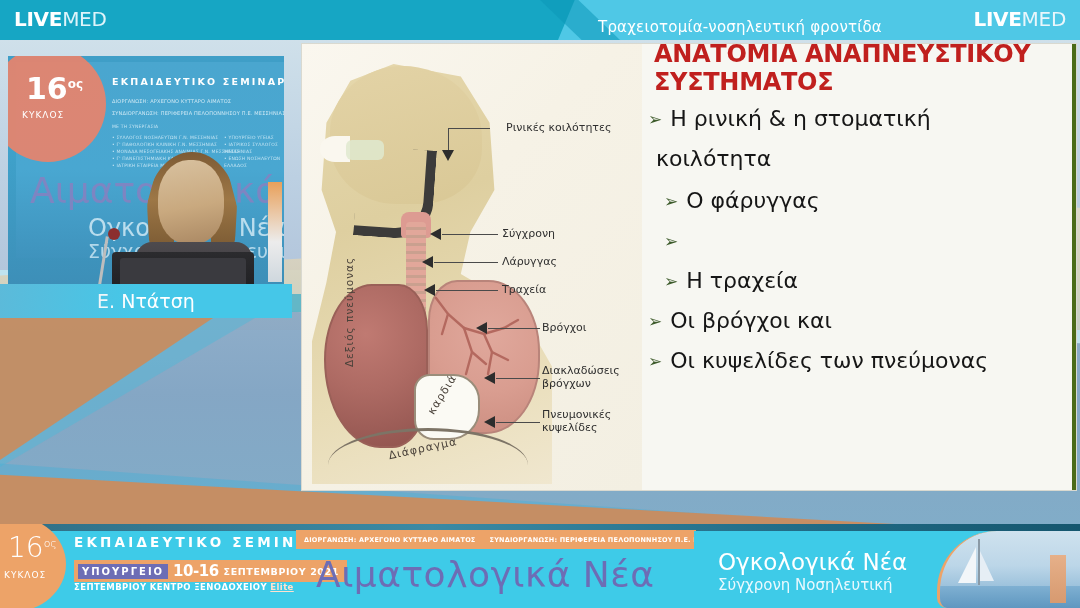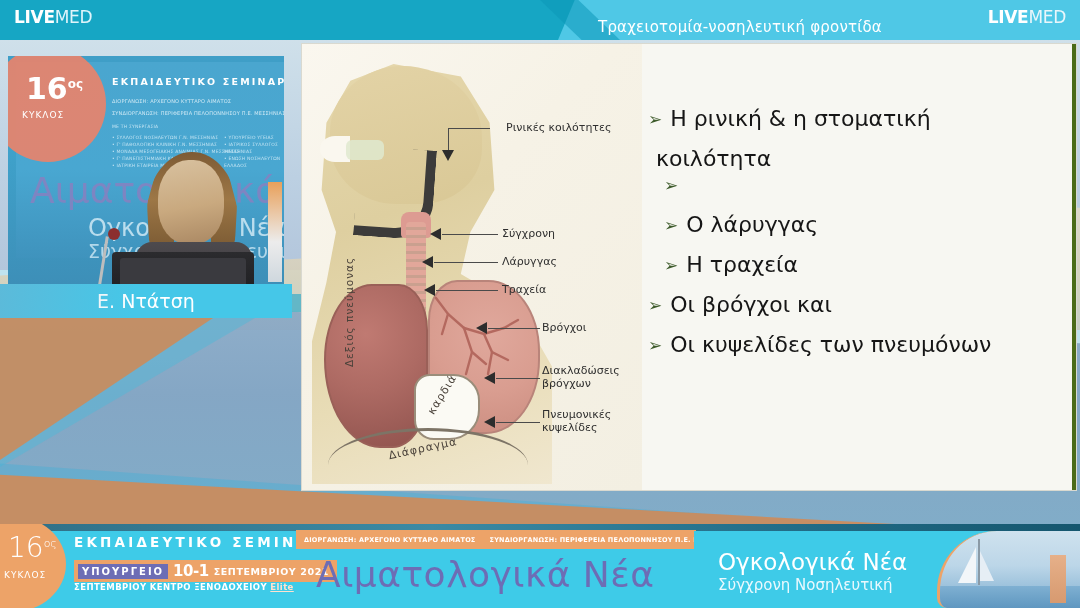--- a/index.html
+++ b/index.html
@@ -42,21 +42,21 @@
           clip-path:polygon(22% 0,100% 0,100% 100%,0 100%);}
   .header-cyan{position:absolute;left:558px;top:0;width:522px;height:40px;
           background:#4fc8e6;
           clip-path:polygon(3.2% 0,100% 0,100% 100%,0 100%);}
   .header-cyan2{position:absolute;left:540px;top:0;width:80px;height:40px;
           background:#0d97b8;
           clip-path:polygon(0 0,48% 0,100% 100%,52% 100%);opacity:.55;}
   .header-title{position:absolute;left:500px;top:0;width:480px;height:53px;
           display:flex;align-items:center;justify-content:center;
           color:#ffffff;font-size:15px;letter-spacing:.2px;}
-  .logo{position:absolute;top:9px;font-size:17px;font-weight:bold;
+  .logo{position:absolute;top:9px;font-size:20px;font-weight:bold;
         letter-spacing:-.3px;line-height:1;}
   .logo-left{left:14px;}
   .logo-right{right:14px;}
   .logo .lv{color:#ffffff;font-weight:bold;}
   .logo .md{color:#dff4fa;font-weight:normal;}
   .logo-right .lv{color:#ffffff;}
   .logo-right .md{color:#e9f6fb;font-weight:normal;}
 
   
   .video-tile{position:absolute;left:8px;top:56px;width:276px;height:228px;
@@ -174,21 +174,21 @@
   .slide-title{position:absolute;left:352px;top:-4px;width:408px;
        color:#c0201e;font-size:24px;font-weight:bold;line-height:28px;
        letter-spacing:-.3px;}
   .bullets{position:absolute;left:346px;top:62px;width:420px;}
   .bl{display:flex;align-items:flex-start;font-size:22px;color:#161616;
       line-height:26px;margin-bottom:14px;}
   .bl .bullet-icon{flex:0 0 auto;margin-right:8px;color:#3c5a2a;font-size:17px;
       line-height:26px;}
   .bl.indent{padding-left:16px;}
   .bl.plain{padding-left:6px;}
-  .bl.cont{padding-left:8px;margin-bottom:0;text-align:right;}
+  .bl.cont{padding-left:8px;margin-bottom:16px;text-align:right;}
 
   
   .footer{position:absolute;left:0;bottom:0;width:1080px;height:84px;
       background:#3ecbe8;overflow:hidden;}
   .footer-topedge{position:absolute;left:0;top:0;width:1080px;height:7px;
       background:linear-gradient(90deg,#2f6f86 0%,#3b8aa4 40%,#206b86 75%,#15566e 100%);}
   .ft-circle{position:absolute;left:-42px;top:-8px;width:108px;height:96px;
       border-radius:50%;background:#eda368;}
   .ft-16{position:absolute;left:8px;top:10px;color:#fff;font-size:28px;
       font-weight:300;line-height:1;}
@@ -356,62 +356,63 @@
       <div class="arrow" style="left:182px;top:328px;"></div>
       <div class="anno" style="left:240px;top:320px;">Διακλαδώσεις
 βρόγχων</div>
 
       <div class="lead" style="left:194px;top:378px;width:44px;"></div>
       <div class="arrow" style="left:182px;top:372px;"></div>
       <div class="anno" style="left:240px;top:364px;">Πνευμονικές
 κυψελίδες</div>
     </div>
 
+    <div class="slide-title">ΑΝΑΤΟΜΙΑ ΑΝΑΠΝΕΥΣΤΙΚΟΥ ΣΥΣΤΗΜΑΤΟΣ</div>
 
     <div class="bullets">
       <div class="bl">
         <span class="bullet-icon">➢</span>
         <span>Η ρινική &amp; η στοματική</span>
       </div>
       <div class="bl cont">
 
         <span>κοιλότητα</span>
       </div>
       <div class="bl indent">
         <span class="bullet-icon">➢</span>
+        <span>Ο φάρυγγας</span>
       </div>
       <div class="bl indent">
         <span class="bullet-icon">➢</span>
-        <span>Ο λάρυγγας</span>
       </div>
       <div class="bl indent">
         <span class="bullet-icon">➢</span>
         <span>Η τραχεία</span>
       </div>
       <div class="bl">
         <span class="bullet-icon">➢</span>
         <span>Οι  βρόγχοι και</span>
       </div>
       <div class="bl">
         <span class="bullet-icon">➢</span>
-        <span>Οι κυψελίδες των πνευμόνων</span>
+        <span>Οι κυψελίδες των πνεύμονας</span>
       </div>
     </div>
   </div>
 
   <div class="footer">
     <div class="footer-topedge"></div>
     <div class="ft-circle"></div>
     <div class="ft-16"><span>16</span><sup>ος</sup></div>
     <div class="ft-kyklos">ΚΥΚΛΟΣ</div>
     <div class="ft-sem">ΕΚΠΑΙΔΕΥΤΙΚΟ ΣΕΜΙΝΑΡΙΟ</div>
 
     <div class="ft-datebox">
       <span class="ft-city">ΥΠΟΥΡΓΕΙΟ</span>
-      <span class="ft-days">10-1</span>
+      <span class="ft-days">10-16</span>
       <span class="ft-month">ΣΕΠΤΕΜΒΡΙΟΥ 2021</span>
     </div>
 
     <div class="ft-venue">
       <span>ΣΕΠΤΕΜΒΡΙΟΥ ΚΕΝΤΡΟ ΞΕΝΟΔΟΧΕΙΟΥ </span><span class="elite">Elite</span>
     </div>
 
     <div class="ft-orgbar">
       <span>ΔΙΟΡΓΑΝΩΣΗ: ΑΡΧΕΓΟΝΟ ΚΥΤΤΑΡΟ ΑΙΜΑΤΟΣ</span>
       <span>ΣΥΝΔΙΟΡΓΑΝΩΣΗ: ΠΕΡΙΦΕΡΕΙΑ ΠΕΛΟΠΟΝΝΗΣΟΥ Π.Ε. ΜΕΣΣΗΝΙΑΣ</span>

